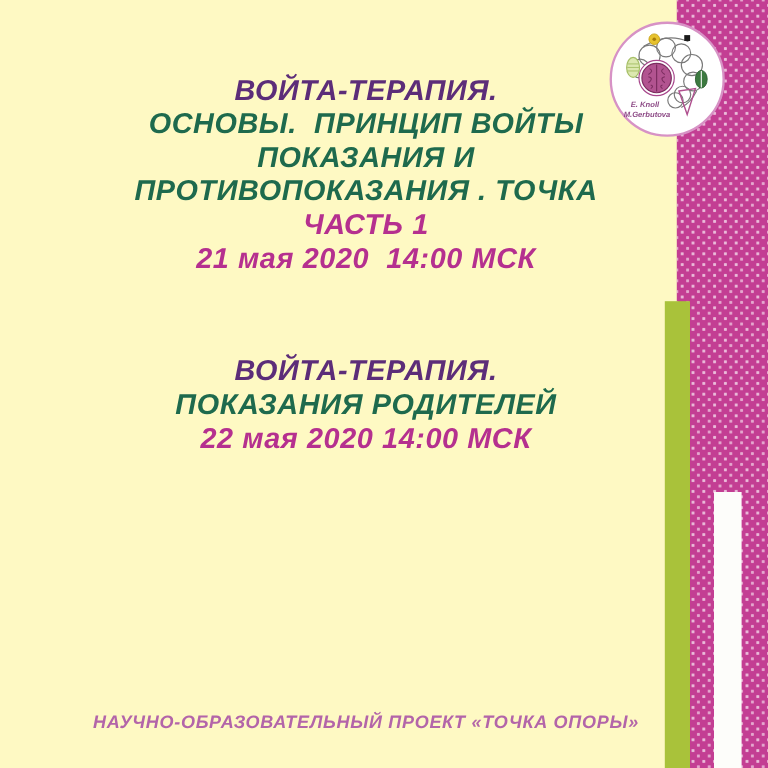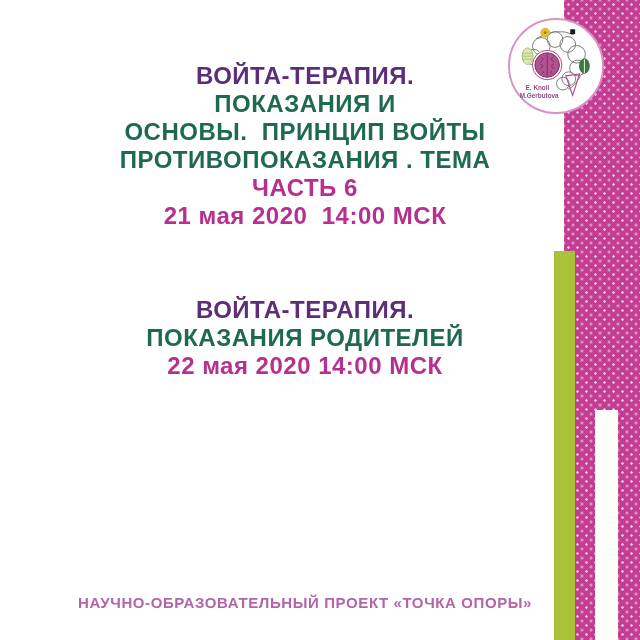--- a/index.html
+++ b/index.html
@@ -6,22 +6,23 @@
     --purple:#5c2d79;
     --green:#1e6a4d;
     --magenta:#b5308f;
     --footer:#b365a9;
     --band:#c33e93;
     --greenbar:#a9c23a;
   }
   html,body{margin:0;padding:0;background:#e9e9e9;}
   .poster{
     position:relative;width:640px;height:640px;margin:0 auto;
-    background:#ffffff;overflow:hidden;
+    background:#fef9c3;overflow:hidden;
     font-family:"Liberation Sans",sans-serif;
+    font-style:italic;
   }
   .band{
     position:absolute;left:564px;top:0;width:76px;height:640px;
     background-color:var(--band);
     background-image:
       radial-gradient(rgba(255,255,255,.65) 1.1px, rgba(255,255,255,0) 1.5px),
       radial-gradient(rgba(255,255,255,.55) 1.1px, rgba(255,255,255,0) 1.5px);
     background-size:9px 9px;
     background-position:0 0,4.5px 4.5px;
   }
@@ -98,24 +99,24 @@
         <path d="M41,37.5 V60.5" stroke="#7c2d60" stroke-width="1" fill="none"></path>
         <path d="M35,41 q4,2 -1,5 M34,48 q5,1 0,5 M36,55 q3,1 0,3 M47,41 q-4,2 1,5 M48,48 q-5,1 0,5 M46,55 q-3,1 0,3" stroke="#7c2d60" stroke-width="0.9" fill="none"></path>
       </g>
       <text x="19" y="74" font-size="6.5" font-weight="bold" fill="#8d4a86">E. Knoll</text>
       <text x="13" y="82.5" font-size="6.5" font-weight="bold" fill="#8d4a86">M.Gerbutova</text>
     </svg>
   </div>
 
   <div class="session s1">
     <div class="heading">ВОЙТА-ТЕРАПИЯ.</div>
+    <div class="tgreen">ОСНОВЫ.  ПРИНЦИП ВОЙТЫ</div>
     <div class="tgreen">ПОКАЗАНИЯ И</div>
-    <div class="tgreen">ОСНОВЫ.  ПРИНЦИП ВОЙТЫ</div>
-    <div class="tgreen">ПРОТИВОПОКАЗАНИЯ . ТЕМА</div>
-    <div class="accent">ЧАСТЬ 6</div>
+    <div class="tgreen">ПРОТИВОПОКАЗАНИЯ . ТОЧКА</div>
+    <div class="accent">ЧАСТЬ 1</div>
     <div class="accent">21 мая 2020  14:00 МСК</div>
   </div>
 
   <div class="session s2">
     <div class="heading">ВОЙТА-ТЕРАПИЯ.</div>
     <div class="tgreen">ПОКАЗАНИЯ РОДИТЕЛЕЙ</div>
     <div class="accent">22 мая 2020 14:00 МСК</div>
   </div>
 
   <div class="footer">НАУЧНО-ОБРАЗОВАТЕЛЬНЫЙ ПРОЕКТ «ТОЧКА ОПОРЫ»</div>

